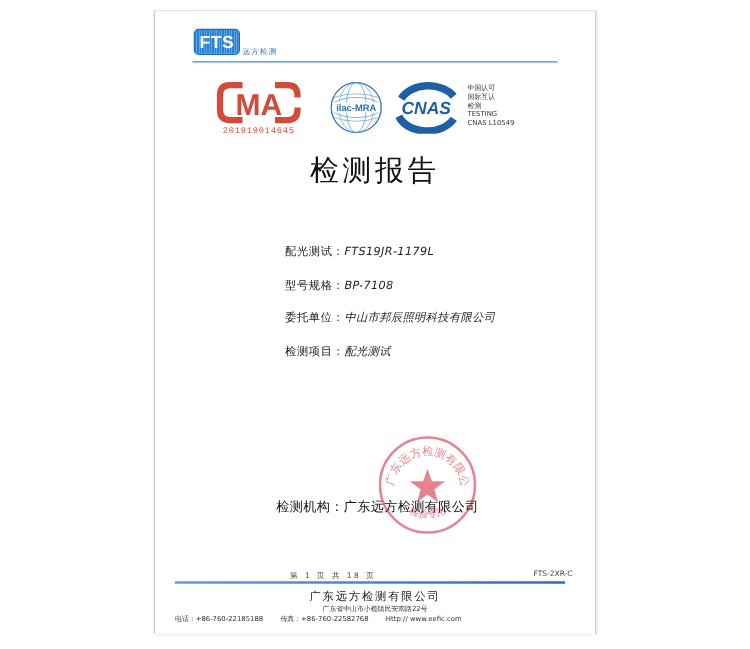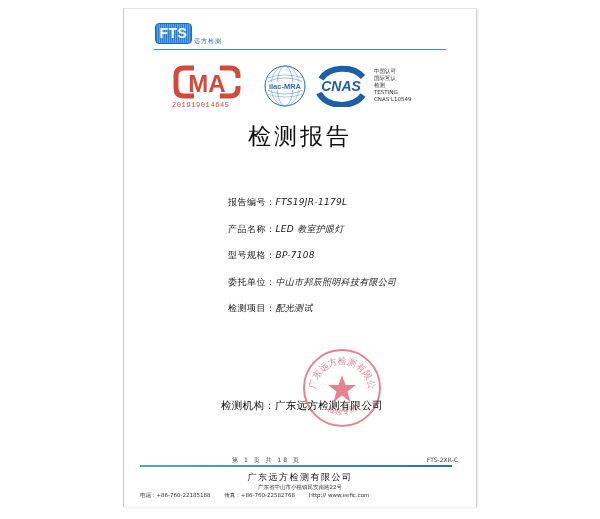--- a/index.html
+++ b/index.html
@@ -19,21 +19,21 @@
     background:repeating-linear-gradient(90deg,#2a7fd0 0 1px,#5aa6e8 1px 2px);
     border-radius:4px; border:1px solid #1e6cbf;
     color:#fff; font-weight:bold; font-size:14px; line-height:19px; text-align:center;
     letter-spacing:0.5px; font-family:"Liberation Sans", sans-serif;
   }
   .hdr-logo-sub { position:absolute; left:70px; top:28px; font-size:6px; color:#2a6fb8; letter-spacing:1px; }
   .hdr-line { position:absolute; left:30px; top:40px; width:292px; height:1px; background:#3d8ede; }
 
   
   .cma { position:absolute; left:48px; top:55px; width:70px; height:48px; }
-  .cma-num { position:absolute; left:0; top:37px; width:70px; font-size:7px; color:#d24a3a; letter-spacing:0.6px; font-family:"Liberation Mono", monospace; }
+  .cma-num { position:absolute; left:0; top:37px; width:70px; text-align:center; font-size:7px; color:#d24a3a; letter-spacing:0.6px; font-family:"Liberation Mono", monospace; }
   .ilac { position:absolute; left:139px; top:55px; width:44px; height:44px; }
   .cnas { position:absolute; left:189px; top:56px; width:56px; height:42px; }
   .cnas-text { position:absolute; left:250px; top:59px; font-size:5.5px; color:#333; line-height:7px; }
 
   .title {
     position:absolute; left:0; width:352px; top:112px; text-align:center;
     font-size:23px; color:#111; letter-spacing:3px; font-family:"DejaVu Sans", sans-serif;
   }
 
   .info { position:absolute; left:104px; top:187px; font-size:9px; color:#222; }
@@ -95,24 +95,21 @@
     <div>国际互认</div>
     <div>检测</div>
     <div>TESTING</div>
     <div>CNAS L10549</div>
   </div>
 
   <div class="title">检测报告</div>
 
   <div class="info">
     <div class="info-row">
-      <span class="lbl">报告编号：</span><span class="val">FTS19JR-1179L</span>
-    </div>
-    <div class="info-row">
-      <span class="lbl">产品名称：</span><span class="val">LED 教室护眼灯</span>
+      <span class="lbl">配光测试：</span><span class="val">FTS19JR-1179L</span>
     </div>
     <div class="info-row">
       <span class="lbl">型号规格：</span><span class="val">BP-7108</span>
     </div>
     <div class="info-row">
       <span class="lbl">委托单位：</span><span class="val">中山市邦辰照明科技有限公司</span>
     </div>
     <div class="info-row">
       <span class="lbl">检测项目：</span><span class="val">配光测试</span>
     </div>

